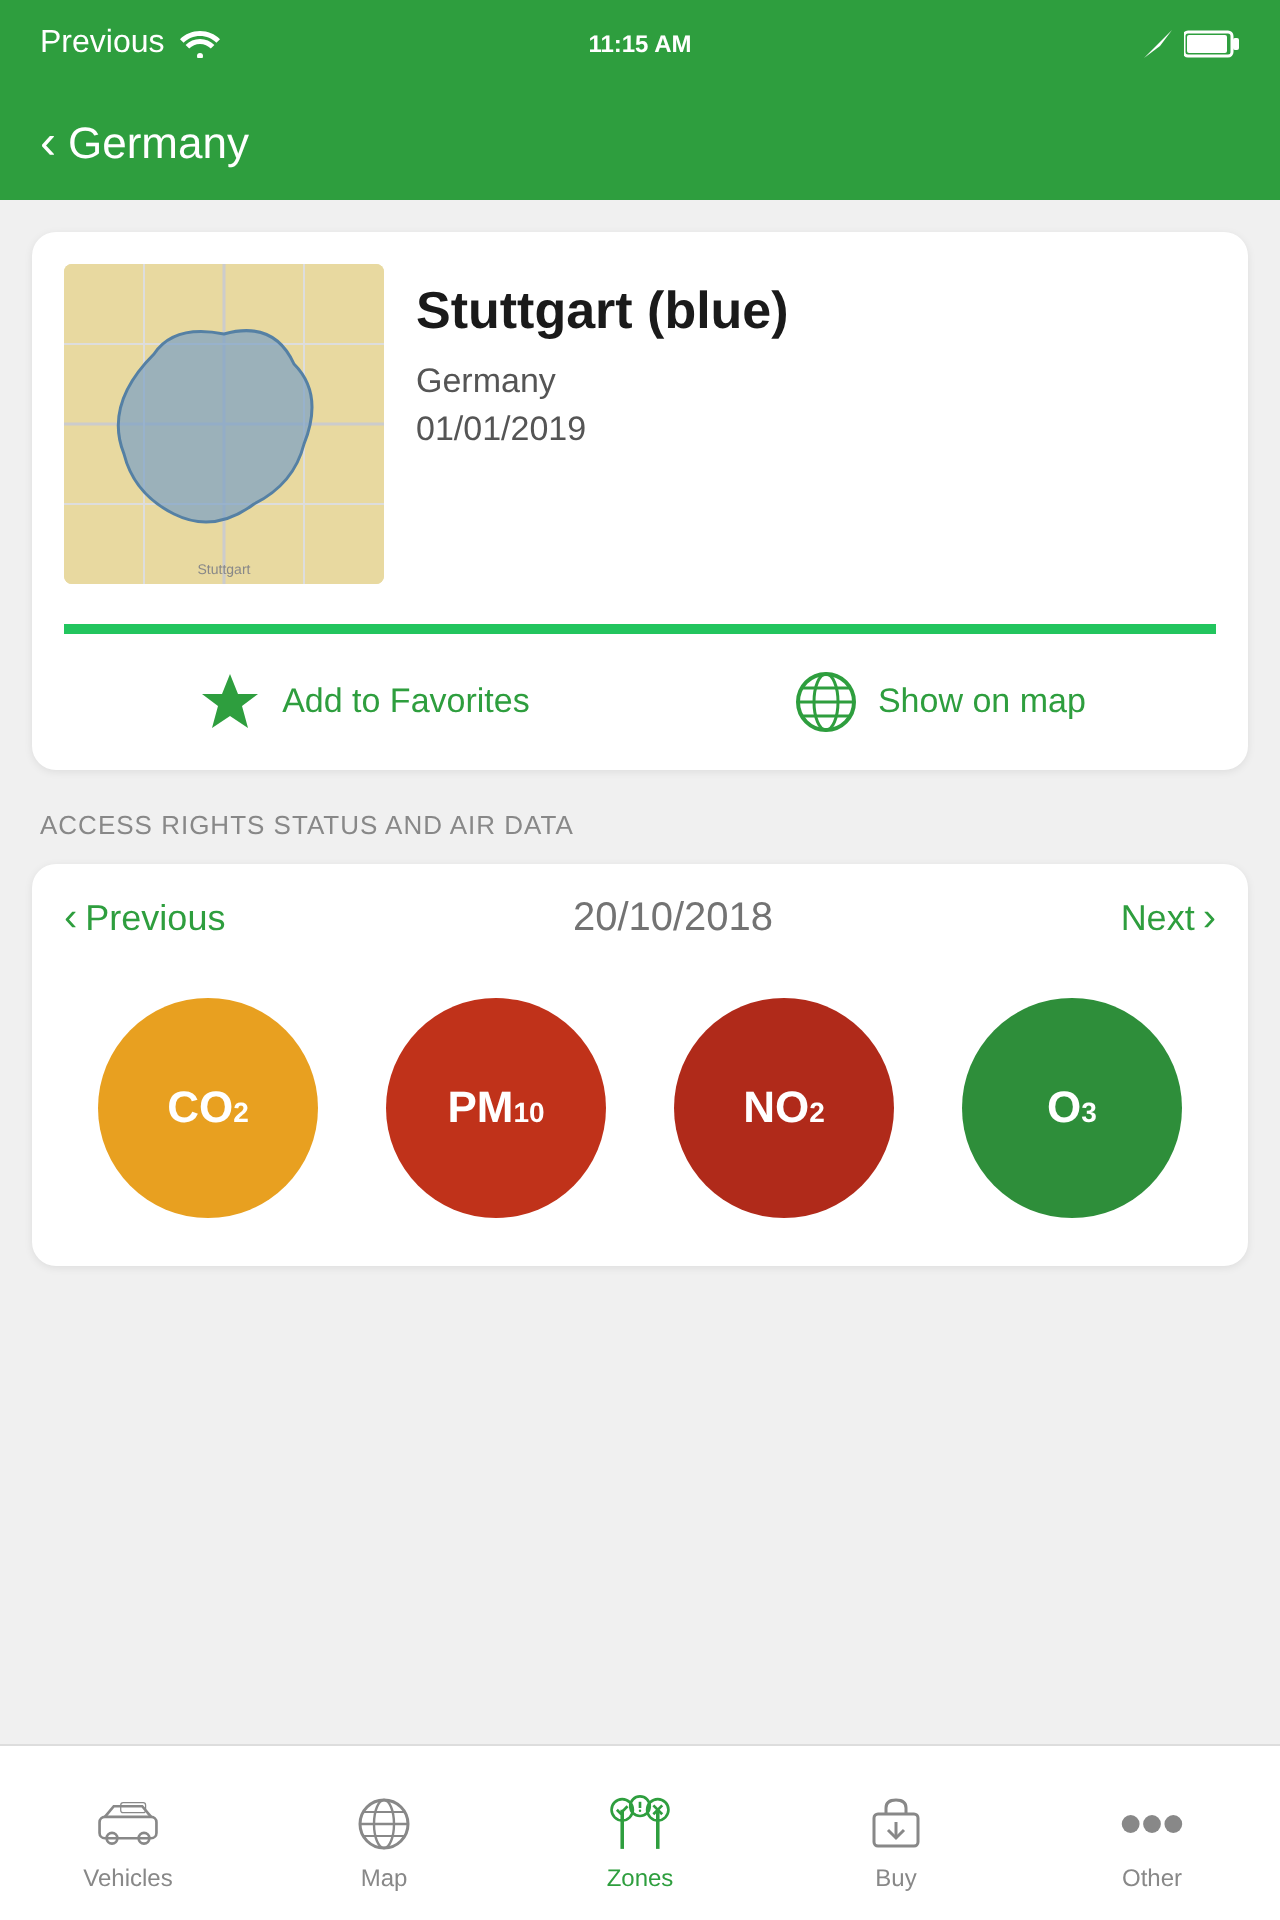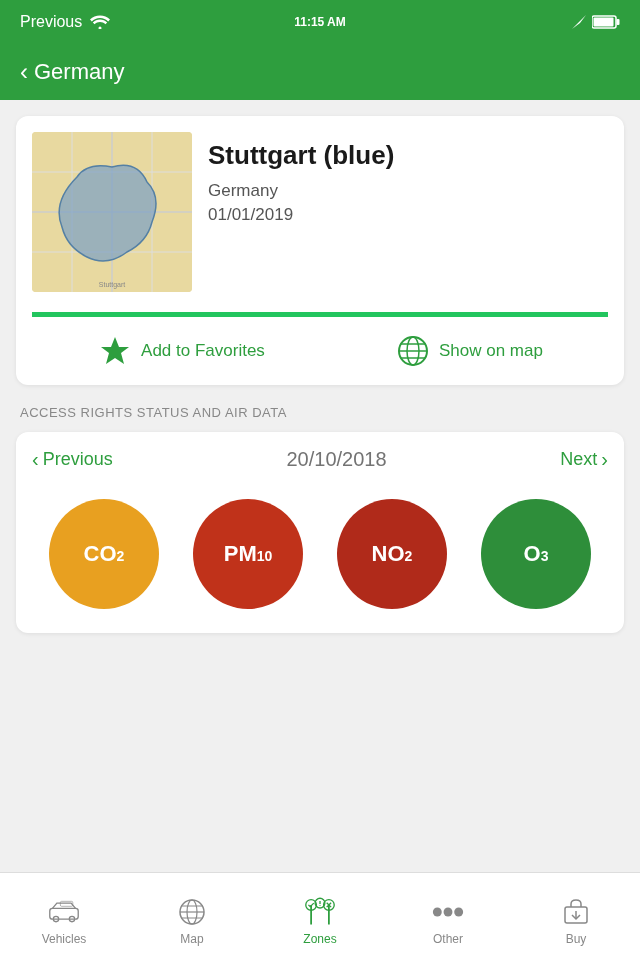--- a/index.html
+++ b/index.html
@@ -416,35 +416,35 @@
         <circle cx="18" cy="6" r="5.5" stroke="#2e9e3e" stroke-width="1.5" fill="none"></circle>
         <line x1="18" y1="3.5" x2="18" y2="7" stroke="#2e9e3e" stroke-width="1.5"></line>
         <circle cx="18" cy="8.5" r="0.7" fill="#2e9e3e"></circle>
       </svg>
     </div>
     <span class="tab-label active">Zones</span>
   </div>
 
   <div class="tab-item">
     <div class="tab-icon">
+      <svg width="30" height="30" viewBox="0 0 30 30" fill="none">
+        <rect x="4" y="10" width="22" height="16" rx="2" stroke="#888" stroke-width="1.5" fill="none"></rect>
+        <path d="M10,10 L10,7 Q10,3 15,3 Q20,3 20,7 L20,10" stroke="#888" stroke-width="1.5" fill="none"></path>
+
+        <line x1="15" y1="14" x2="15" y2="21" stroke="#888" stroke-width="1.5"></line>
+        <polyline points="11,18 15,22 19,18" stroke="#888" stroke-width="1.5" fill="none"></polyline>
+      </svg>
+    </div>
+    <span class="tab-label">Buy</span>
+  </div>
+
+  <div class="tab-item">
+    <div class="tab-icon">
       <svg width="36" height="12" viewBox="0 0 36 12" fill="#888">
         <circle cx="6" cy="6" r="5"></circle>
         <circle cx="18" cy="6" r="5"></circle>
         <circle cx="30" cy="6" r="5"></circle>
       </svg>
     </div>
     <span class="tab-label">Other</span>
   </div>
 
-  <div class="tab-item">
-    <div class="tab-icon">
-      <svg width="30" height="30" viewBox="0 0 30 30" fill="none">
-        <rect x="4" y="10" width="22" height="16" rx="2" stroke="#888" stroke-width="1.5" fill="none"></rect>
-        <path d="M10,10 L10,7 Q10,3 15,3 Q20,3 20,7 L20,10" stroke="#888" stroke-width="1.5" fill="none"></path>
-
-        <line x1="15" y1="14" x2="15" y2="21" stroke="#888" stroke-width="1.5"></line>
-        <polyline points="11,18 15,22 19,18" stroke="#888" stroke-width="1.5" fill="none"></polyline>
-      </svg>
-    </div>
-    <span class="tab-label">Buy</span>
-  </div>
-
 </div>
 
 </body></html>

